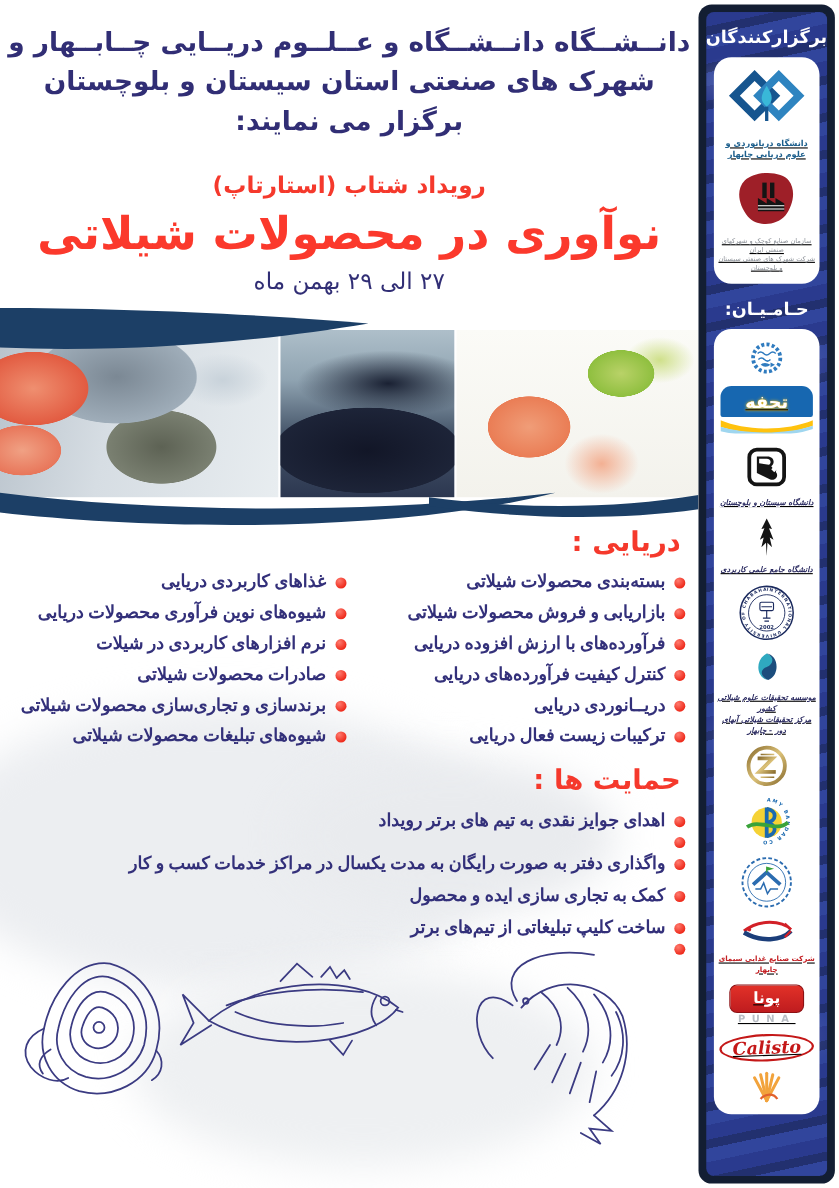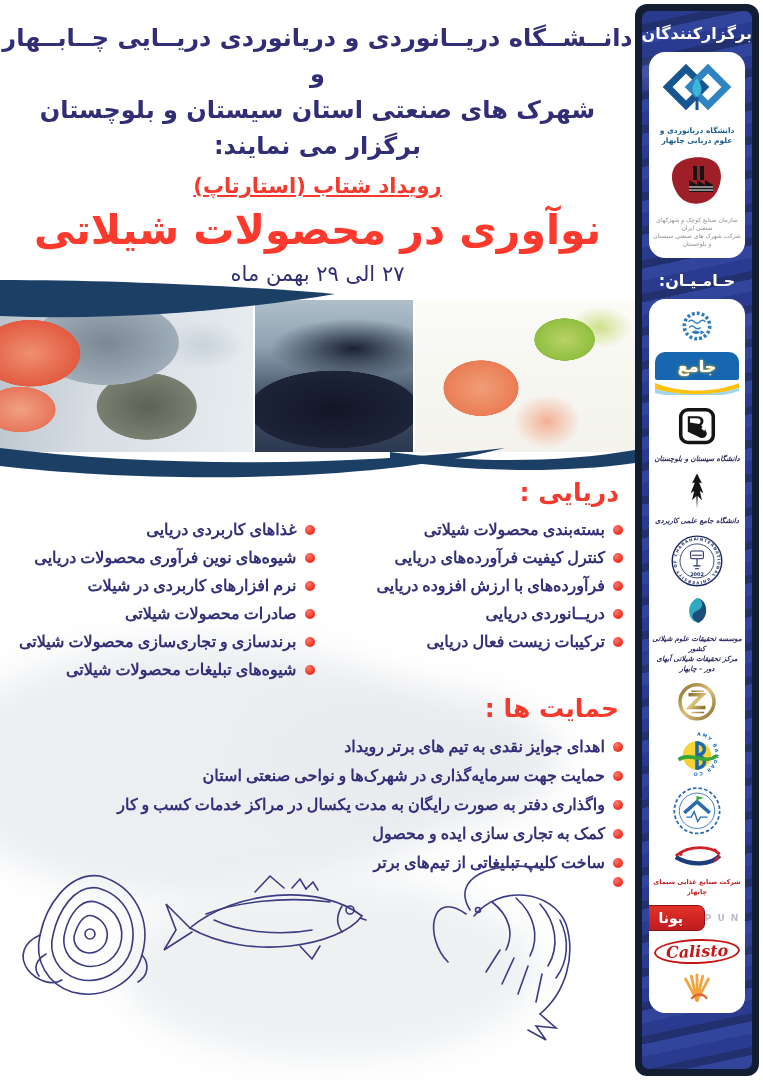--- a/index.html
+++ b/index.html
@@ -11,21 +11,21 @@
   .watermark{position:absolute;border-radius:50%;filter:blur(18px);z-index:0;}
   .wm1{left:-60px;top:640px;width:520px;height:260px;background:#eceef1;}
   .wm2{left:120px;top:880px;width:420px;height:180px;background:#eef0f2;}
   .wm3{left:260px;top:690px;width:300px;height:140px;background:#e9ebee;}
 
   
   .main{position:absolute;left:0;top:0;width:635px;height:1080px;z-index:1;}
 
   .header{position:absolute;top:20px;left:0;width:635px;text-align:center;direction:rtl;}
   .h-line{color:#312e75;font-weight:bold;font-size:24px;line-height:36px;}
-  .event-kind{margin-top:10px;color:#f5392c;font-weight:bold;font-size:21px;text-decoration:underline;}
+  .event-kind{margin-top:28px;color:#f5392c;font-weight:bold;font-size:21px;}
   .event-title{margin-top:8px;color:#fb392c;font-weight:bold;font-size:41px;letter-spacing:-1px;}
   .event-date{margin-top:8px;color:#312e75;font-weight:normal;font-size:21px;}
 
   
   .photo-band{position:absolute;left:0;top:280px;width:635px;height:205px;}
   .photo{position:absolute;top:20px;height:152px;}
   .photo-left{left:0;width:253px;
     background:
       radial-gradient(90px 60px at 12% 35%, #ef8f70 0%, #e25b41 55%, rgba(0,0,0,0) 56%),
       radial-gradient(70px 45px at 8% 72%, #f0a184 0%, #e8765a 50%, rgba(0,0,0,0) 51%),
@@ -73,21 +73,21 @@
   .sidebar-inner{width:100%;height:100%;border-radius:7px;overflow:hidden;position:relative;
     background:
       radial-gradient(90px 40px at 30% 6%, rgba(255,255,255,.20), rgba(0,0,0,0) 60%),
       radial-gradient(80px 50px at 70% 30%, rgba(255,255,255,.10), rgba(0,0,0,0) 60%),
       radial-gradient(90px 50px at 40% 62%, rgba(255,255,255,.10), rgba(0,0,0,0) 60%),
       radial-gradient(90px 50px at 60% 88%, rgba(255,255,255,.12), rgba(0,0,0,0) 60%),
       repeating-linear-gradient(168deg, #2a3a8e 0 13px, #22306f 13px 21px, #31459c 21px 33px),
       #27367f;}
   .side-label{color:#ffffff;font-weight:bold;font-size:16px;text-align:center;direction:rtl;margin-top:13px;}
   .card{background:#ffffff;border-radius:16px;margin:9px 7px 0 7px;padding:10px 3px;
-        display:flex;flex-direction:column;align-items:center;}
+        display:flex;flex-direction:column;align-items:center;text-decoration:underline;}
   .card-org{gap:6px;}
   .card-sponsors{gap:8px;height:714px;overflow:hidden;box-sizing:border-box;}
   .logo-caption{color:#1b5e8c;font-weight:bold;font-size:7.5px;text-align:center;direction:rtl;line-height:10px;}
   .logo-caption.tiny{color:#8a8f96;font-size:6px;font-weight:normal;line-height:8px;}
   .logo-caption.script{font-style:italic;color:#2a2a60;font-size:7px;}
   .logo-caption.red{color:#c42024;font-size:6.5px;}
   .tohfeh{width:84px;}
   .tohfeh-top{background:#1767b0;border-radius:10px 10px 2px 2px;height:28px;display:flex;align-items:center;justify-content:center;}
   .tohfeh-top span{color:#fff;font-weight:bold;font-size:16px;text-shadow:0 0 3px #ffc20e,0 0 1px #ffc20e;}
   .puna{width:66px;background:linear-gradient(180deg,#e23128,#bf1c1f);border:1.5px solid #8c1114;border-radius:7px;
@@ -100,21 +100,21 @@
 </head>
 <body>
 
 <div class="watermark wm1"></div>
 <div class="watermark wm2"></div>
 <div class="watermark wm3"></div>
 
 <div class="main">
 
   <div class="header">
-    <div class="h-line">دانــشــگاه دریــانوردی و دریانوردی دریــایی چــابــهار و</div>
+    <div class="h-line">دانــشــگاه دانــشــگاه و عــلــوم دریــایی چــابــهار و</div>
     <div class="h-line">شهرک های صنعتی استان سیستان و بلوچستان برگزار می نمایند:</div>
     <div class="event-kind">رویداد شتاب (استارتاپ)</div>
     <div class="event-title">نوآوری در محصولات شیلاتی</div>
     <div class="event-date">۲۷ الی ۲۹ بهمن ماه</div>
   </div>
 
   <div class="photo-band">
     <div class="photo photo-left"></div>
     <div class="photo photo-mid"></div>
     <div class="photo photo-right"></div>
@@ -128,25 +128,29 @@
   <div class="section topics">
     <div class="sec-title">دریایی :</div>
     <div class="cols">
       <div class="col">
         <div class="li">
             <span class="dot"></span>
             <span class="li-text">بسته‌بندی محصولات شیلاتی</span>
           </div>
         <div class="li">
             <span class="dot"></span>
+            <span class="li-text">بازاریابی و فروش محصولات شیلاتی</span>
+          </div>
+        <div class="li">
+            <span class="dot"></span>
+            <span class="li-text">فرآورده‌های با ارزش افزوده دریایی</span>
+          </div>
+        <div class="li">
+            <span class="dot"></span>
             <span class="li-text">کنترل کیفیت فرآورده‌های دریایی</span>
-          </div>
-        <div class="li">
-            <span class="dot"></span>
-            <span class="li-text">فرآورده‌های با ارزش افزوده دریایی</span>
           </div>
         <div class="li">
             <span class="dot"></span>
             <span class="li-text">دریــانوردی دریایی</span>
           </div>
         <div class="li">
             <span class="dot"></span>
             <span class="li-text">ترکیبات زیست فعال دریایی</span>
           </div>
       </div>
@@ -180,21 +184,20 @@
   </div>
 
   <div class="section supports">
     <div class="sec-title">حمایت ها :</div>
     <div class="li">
         <span class="dot"></span>
         <span class="li-text">اهدای جوایز نقدی به تیم های برتر رویداد</span>
       </div>
     <div class="li">
         <span class="dot"></span>
-        <span class="li-text">حمایت جهت سرمایه‌گذاری در شهرک‌ها و نواحی صنعتی استان</span>
       </div>
     <div class="li">
         <span class="dot"></span>
         <span class="li-text">واگذاری دفتر به صورت رایگان به مدت یکسال در مراکز خدمات کسب و کار</span>
       </div>
     <div class="li">
         <span class="dot"></span>
         <span class="li-text">کمک به تجاری سازی ایده و محصول</span>
       </div>
     <div class="li">
@@ -290,21 +293,21 @@
       <svg width="60" height="50" viewBox="0 0 60 50">
         <circle cx="30" cy="24" r="18" fill="none" stroke="#2f7bbf" stroke-width="5" stroke-dasharray="4 3"></circle>
         <path d="M18,18 q4,-4 8,0 q4,4 8,0 q4,-4 8,0" stroke="#2f7bbf" stroke-width="2" fill="none"></path>
         <path d="M19,26 q4,-4 8,0 q4,4 8,0" stroke="#2f7bbf" stroke-width="2" fill="none"></path>
         <path d="M22,33 q5,-5 13,0 q-6,5 -13,0 Z" fill="#2f7bbf"></path>
         <path d="M35,30 l6,3 l-6,3 Z" fill="#2f7bbf"></path>
       </svg>
 
       <div class="tohfeh">
         <div class="tohfeh-top">
-            <span>جامع</span>
+            <span>تحفه</span>
           </div>
         <svg width="84" height="14" viewBox="0 0 84 14">
           <path d="M0,2 C24,12 60,12 84,2 L84,7 C60,16 24,16 0,8 Z" fill="#ffc20e"></path>
           <path d="M0,8 C24,15 60,15 84,7 L84,10 C60,18 24,18 0,12 Z" fill="#9fd6ef"></path>
         </svg>
       </div>
 
       <svg width="54" height="54" viewBox="0 0 54 54">
         <rect x="4" y="4" width="46" height="46" rx="10" fill="none" stroke="#141414" stroke-width="5"></rect>
         <path d="M14,13 h14 c8,0 11,8 5,13 l7,9 c3,5 -3,11 -9,8 l-17,-8 Z" fill="#141414"></path>
@@ -377,21 +380,21 @@
       </svg>
 
       <svg width="76" height="36" viewBox="0 0 76 36">
         <path d="M8,18 C28,2 58,4 70,16" fill="none" stroke="#d22027" stroke-width="4"></path>
         <path d="M8,20 C30,33 58,31 70,18" fill="none" stroke="#1b3e7a" stroke-width="6"></path>
         <path d="M70,16 l-8,-8 M70,18 l-8,8" stroke="#d22027" stroke-width="3"></path>
         <circle cx="15" cy="16" r="2.5" fill="#d22027"></circle>
       </svg>
       <div class="logo-caption red">شرکت صنایع غذایی سیمای چابهار</div>
 
-      <div style="display:flex;flex-direction:row;align-items:center;">
+      <div style="display:flex;flex-direction:column;align-items:center;">
         <div class="puna">
             <span>پونا</span>
           </div>
         <div class="puna-en">PUNA</div>
       </div>
 
       <div class="calisto">
         <span>Calisto</span>
       </div>
 

